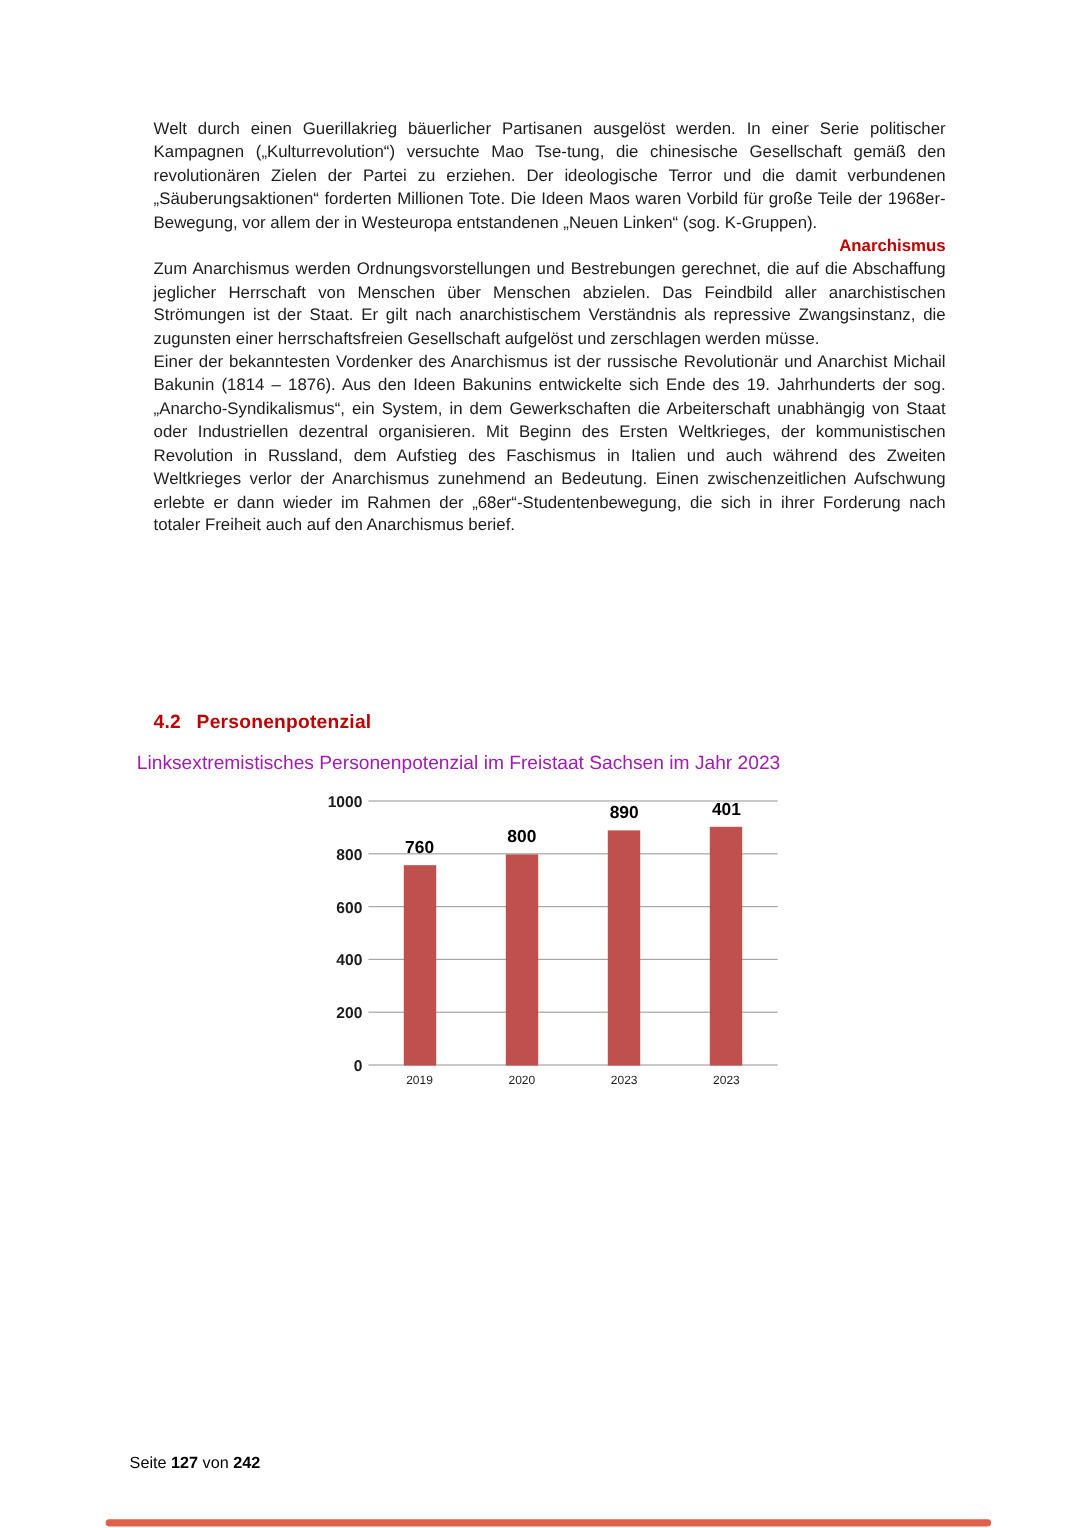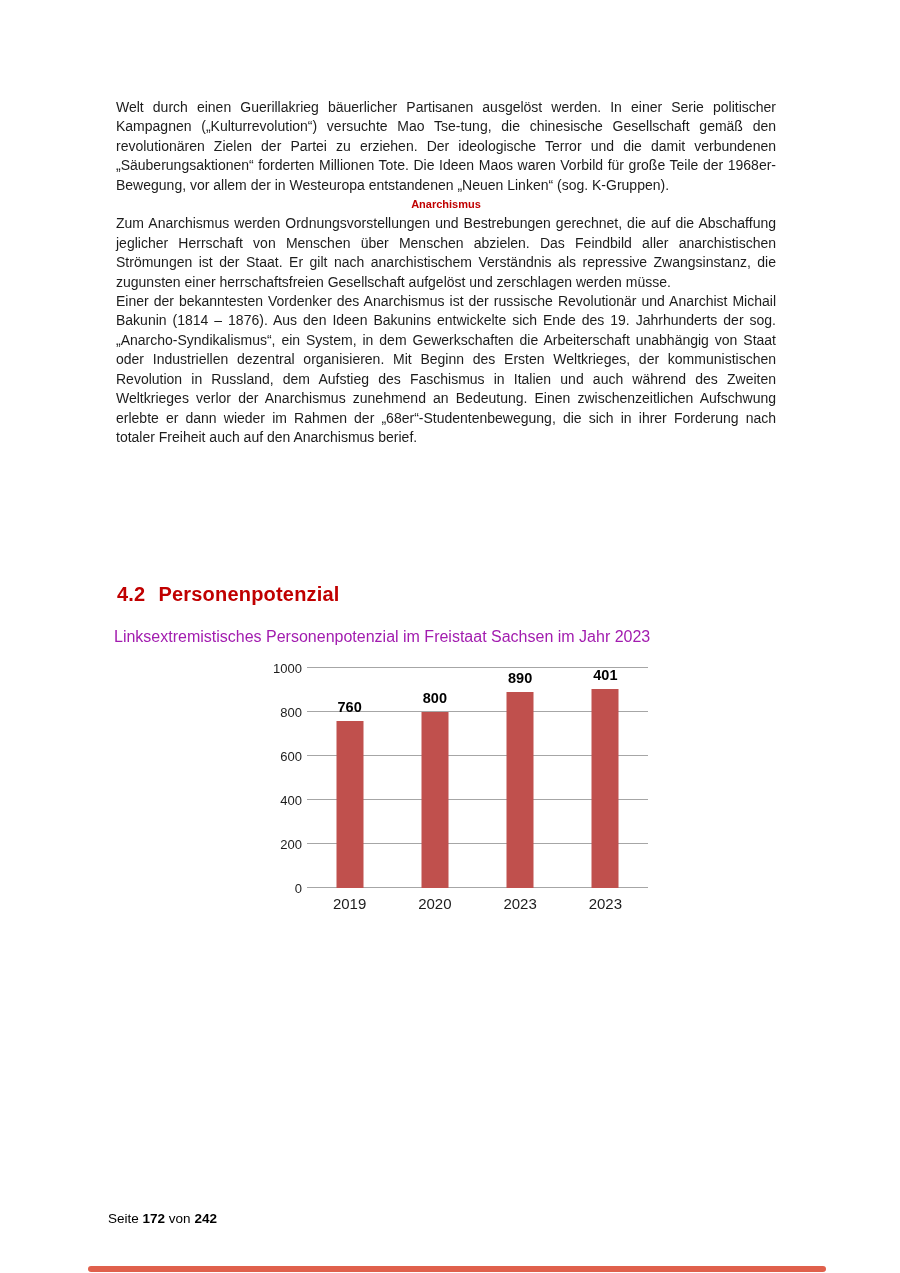--- a/index.html
+++ b/index.html
@@ -9,41 +9,41 @@
     background: #ffffff;
     position: relative;
     font-family: "Liberation Sans", sans-serif;
     color: #1c1c1c;
     overflow: hidden;
   }
 
   
   .body-text {
     position: absolute;
-    left: 116px; top: 98px;
+    left: 128px; top: 98px;
     width: 660px;
     font-size: 14px;
     line-height: 19.4px;
     text-align: justify;
   }
   .body-text p { margin: 0; }
   .sub-heading {
-    font-size: 11px;
+    font-size: 14px;
     font-weight: bold;
     color: #C00000;
     margin: 24px 0 23px 0;
-    text-align: center;
+    text-align: right;
   }
 
   
   .section-heading {
     position: absolute;
     left: 116px; top: 582px;
-    margin: 1px;
-    font-size: 20px;
+    margin: 12px;
+    font-size: 16px;
     font-weight: bold;
     color: #C00000;
     letter-spacing: 0.2px;
   }
   .section-heading .sec-num { margin-right: 13px; }
 
   
   .chart-title {
     position: absolute;
     left: 114px; top: 628px;
@@ -61,20 +61,21 @@
     position: absolute;
     left: 0; top: 13px;
     width: 52px; height: 220px;
   }
   .chart .ytick {
     position: absolute;
     right: 0;
     transform: translateY(50%);
     font-size: 13px;
     color: #1c1c1c;
+    font-weight: bold;
   }
   .chart .plot {
     position: absolute;
     left: 57px; top: 13px;
     width: 341px; height: 220px;
   }
   .gridline {
     position: absolute;
     left: 0; right: 0;
     height: 1px;
@@ -102,21 +103,21 @@
     font-size: 14.5px;
     font-weight: bold;
     color: #000;
     white-space: nowrap;
   }
   .cat-label {
     position: absolute;
     top: calc(100% + 7px);
     left: 50%;
     transform: translateX(-50%);
-    font-size: 15px;
+    font-size: 10px;
     color: #1c1c1c;
     white-space: nowrap;
   }
 
   
   .footer {
     position: absolute;
     left: 108px; top: 1211px;
     font-size: 13.5px;
     color: #000;
@@ -183,18 +184,18 @@
       <div class="gridline" style="bottom: 20%; background: rgb(166, 166, 166);"></div>
       <div class="gridline" style="bottom: 40%; background: rgb(166, 166, 166);"></div>
       <div class="gridline" style="bottom: 60%; background: rgb(166, 166, 166);"></div>
       <div class="gridline" style="bottom: 80%; background: rgb(166, 166, 166);"></div>
       <div class="gridline" style="bottom: 100%; background: rgb(166, 166, 166);"></div>
     </div>
 </div>
 
 <div class="footer">
   <span>Seite</span>
-  <b>172</b>
+  <b>127</b>
   <span>von</span>
   <b>242</b>
 </div>
 
 <div class="bottom-bar" style="background: rgb(224, 96, 76);"></div>
 
 </body></html>

